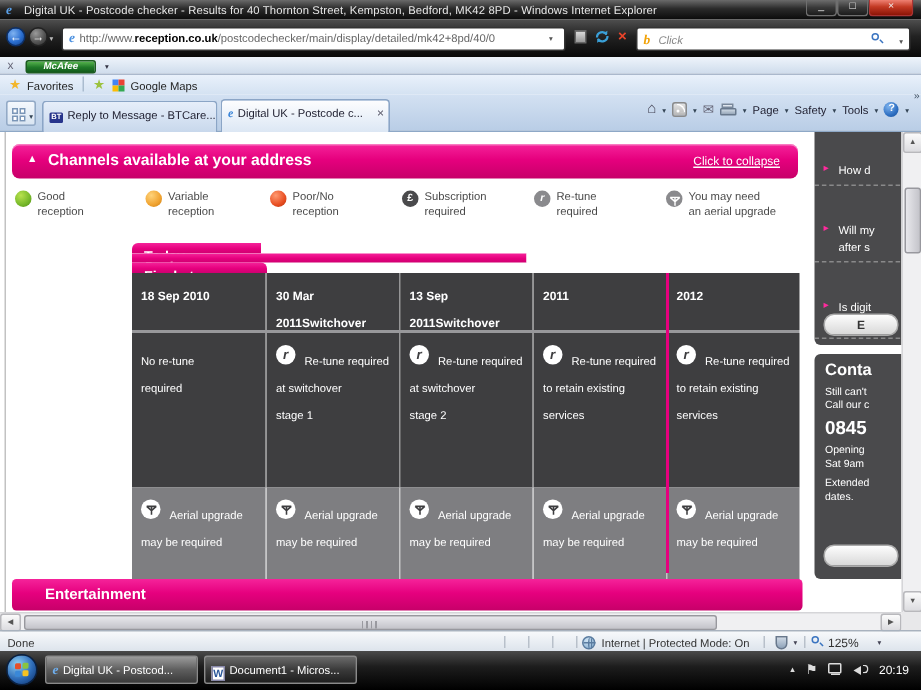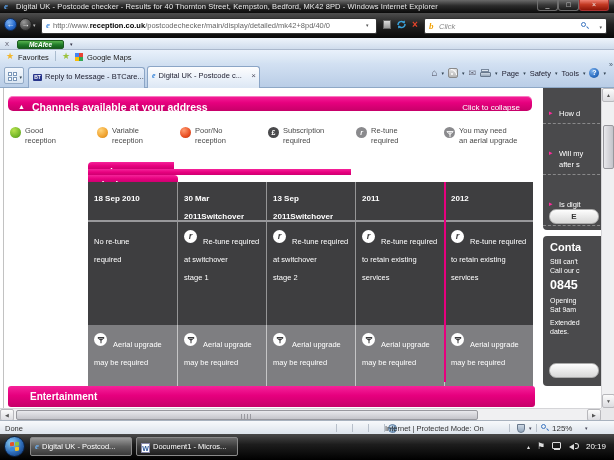--- a/index.html
+++ b/index.html
@@ -93,21 +93,21 @@
   #print-icon i { position:absolute; left:1px; top:0; width:8px; height:3px; background:#dfe6ee; border:1px solid #78889c; }
   #print-icon b { position:absolute; left:0; top:3px; width:11px; height:5px; background:linear-gradient(#cfd9e4,#98a8ba); border:1px solid #68788c; border-radius:1px; }
   #help-icon { width:10px; height:10px; border-radius:50%; background:radial-gradient(circle at 35% 30%,#7fb4ee,#2e6fc2 60%,#174b92);
     color:#fff; font-size:7px; font-weight:bold; text-align:center; line-height:10px; }
   #overflow-chevron { position:absolute; right:1px; top:-2px; font-size:7px; color:#456; }
 
   
   #viewport { left:0; top:88px; width:601px; height:320px; background:#fff; overflow:hidden; }
   #page-left-line { left:3px; top:0; width:1px; height:320px; background:#c2c2c2; }
 
-  #panel-header { left:8px; top:8px; width:524px; height:15px; border-radius:5px;
+  #panel-header { left:8px; top:8px; width:524px; height:23px; border-radius:5px;
     background:linear-gradient(#f5239a,#e6007e 45%,#c70069); box-shadow:inset 0 1px 0 rgba(255,255,255,.4); color:#fff; }
   #panel-header .arr { position:absolute; left:10px; top:7px; font-size:7px; }
   #panel-title { position:absolute; left:24px; top:5px; font-size:10.5px; font-weight:bold; }
   #collapse-link { position:absolute; right:12px; top:7px; font-size:8px; text-decoration:underline; }
 
   .legend-item { position:absolute; top:38px; font-size:7.5px; color:#4a4a4a; line-height:9.5px; }
   .legend-item .lic { position:absolute; left:0; top:1px; width:11px; height:11px; border-radius:50%; }
   .legend-item .ltx { display:block; margin-left:15px; width:72px; }
   .lic.good { background:radial-gradient(circle at 35% 30%,#b8e24e,#76b82a 60%,#4f8a12); }
   .lic.variable { background:radial-gradient(circle at 35% 30%,#ffd37a,#f0a330 60%,#c87b10); }
@@ -187,21 +187,21 @@
 
   
   #statusbar { left:0; top:420px; width:614px; height:14px; background:linear-gradient(#f7f9fb,#dde4ec); border-top:1px solid #a8b2be;
     font-size:7.5px; color:#333; }
   #status-done { position:absolute; left:5px; top:3px; }
   .ssep { position:absolute; top:3px; width:1px; height:8px; background:#b8c0ca; }
   #globe-icon { position:absolute; left:388px; top:2.5px; width:9px; height:9px; border-radius:50%;
     border:1px solid #5a7ca0; background:radial-gradient(circle at 35% 30%,#cfe4f4,#7fa8cc); }
   #globe-icon i { position:absolute; left:3px; top:0; width:2.5px; height:8px; border-left:1px solid #5a7ca0; border-right:1px solid #5a7ca0; border-radius:50%; }
   #globe-icon b { position:absolute; left:0; top:3.5px; width:8px; height:1px; background:#5a7ca0; }
-  #status-zone { position:absolute; left:385px; top:3px; }
+  #status-zone { position:absolute; left:401px; top:3px; }
   #shield-icon { position:absolute; left:517px; top:2.5px; width:8px; height:9px; background:linear-gradient(#cdd8e4,#90a4ba);
     border:1px solid #68788c; border-radius:0 0 4px 4px; }
   #status-caret1 { position:absolute; left:529px; top:4px; font-size:5px; color:#445; }
   #zoom-mag { position:absolute; left:541px; top:3px; }
   #status-zoom { position:absolute; left:552px; top:2.5px; font-size:8px; }
   #status-caret2 { position:absolute; left:585px; top:4px; font-size:5px; color:#445; }
 
   
   #taskbar { left:0; top:434px; width:614px; height:26px; background:linear-gradient(#4a4a4a,#1d1d1d 40%,#000); }
   #start-orb { position:absolute; left:4px; top:2px; width:21px; height:21px; border-radius:50%;

